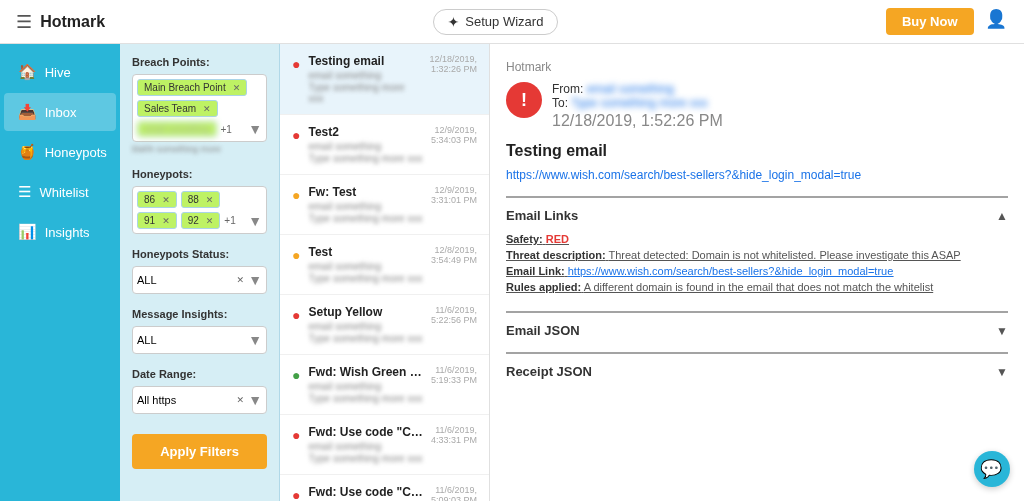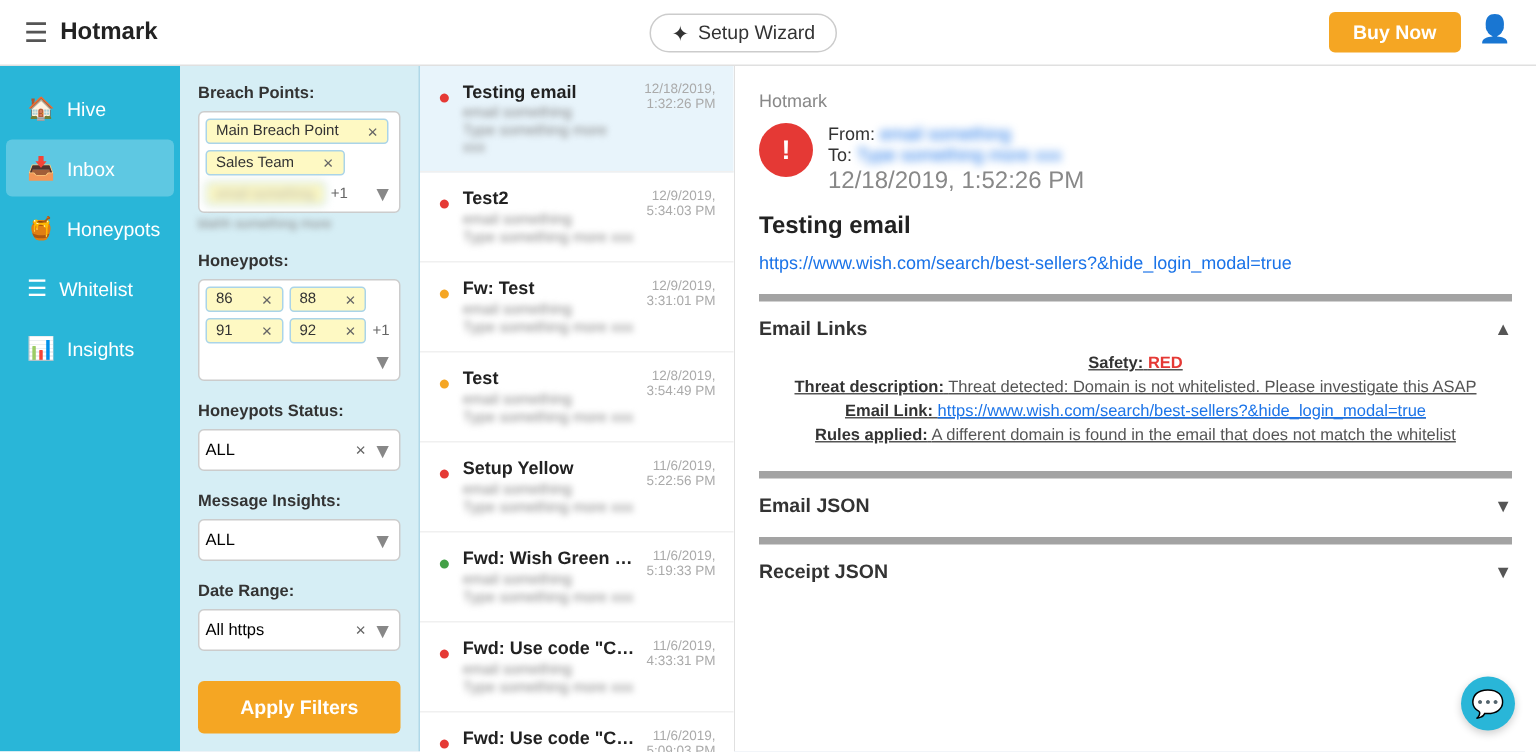--- a/index.html
+++ b/index.html
@@ -46,22 +46,22 @@
       border-right: 1px solid #b0d8e8;
     }
     .filter-section { margin-bottom: 14px; }
     .filter-label { font-size: 11px; font-weight: 700; color: #333; margin-bottom: 6px; }
     .tag-container {
       display: flex; flex-wrap: wrap; gap: 4px; background: #fff;
       border: 1px solid #ccc; border-radius: 4px; padding: 4px; min-height: 28px;
       align-items: center;
     }
     .tag {
-      background: #fef9c3; border: 1px solid #aad4e8; border-radius: 3px;
-      padding: 2px 6px; font-size: 10px; color: #333; display: flex; align-items: center; gap: 19px;
+      background: #bef264; border: 1px solid #aad4e8; border-radius: 3px;
+      padding: 2px 6px; font-size: 10px; color: #333; display: flex; align-items: center; gap: 7px;
     }
     .tag-x { font-size: 9px; cursor: pointer; color: #666; }
     .tag-more { font-size: 10px; color: #666; }
     .apply-btn {
       width: 100%; background: #f5a623; border: none; border-radius: 4px;
       padding: 10px; font-size: 13px; font-weight: 700; color: #fff; cursor: pointer;
       margin-top: 6px;
     }
 
     
@@ -98,21 +98,21 @@
       color: #fff; font-size: 18px; font-weight: 700; flex-shrink: 0;
     }
     .detail-from-to { font-size: 12px; color: #333; }
     .detail-from-to .from-email { color: #1a73e8; }
     .detail-from-to .to-email { color: #1a73e8; }
     .detail-date { font-size: 16px; color: #888; margin-top: 2px; }
     .detail-subject { font-size: 16px; font-weight: 700; color: #222; margin-bottom: 8px; }
     .detail-link { font-size: 12px; color: #1a73e8; text-decoration: none; display: block; margin-bottom: 14px; word-break: break-all; }
 
     
-    .accordion-section { border-top: 5px solid #a3a3a3; margin-top: 4px; text-align: center; }
+    .accordion-section { border-top: 2px solid #a3a3a3; margin-top: 4px; }
     .accordion-header {
       display: flex; align-items: center; justify-content: space-between;
       padding: 10px 0; cursor: pointer;
     }
     .accordion-title { font-size: 13px; font-weight: 600; color: #333; }
     .accordion-arrow { font-size: 12px; color: #555; }
     .accordion-body { padding-bottom: 10px; }
     .accordion-row { font-size: 11px; color: #555; margin-bottom: 4px; text-decoration: underline; }
     .accordion-row span.label { font-weight: 600; color: #333; }
     .safety-red { color: #e53935; font-weight: 700; }

